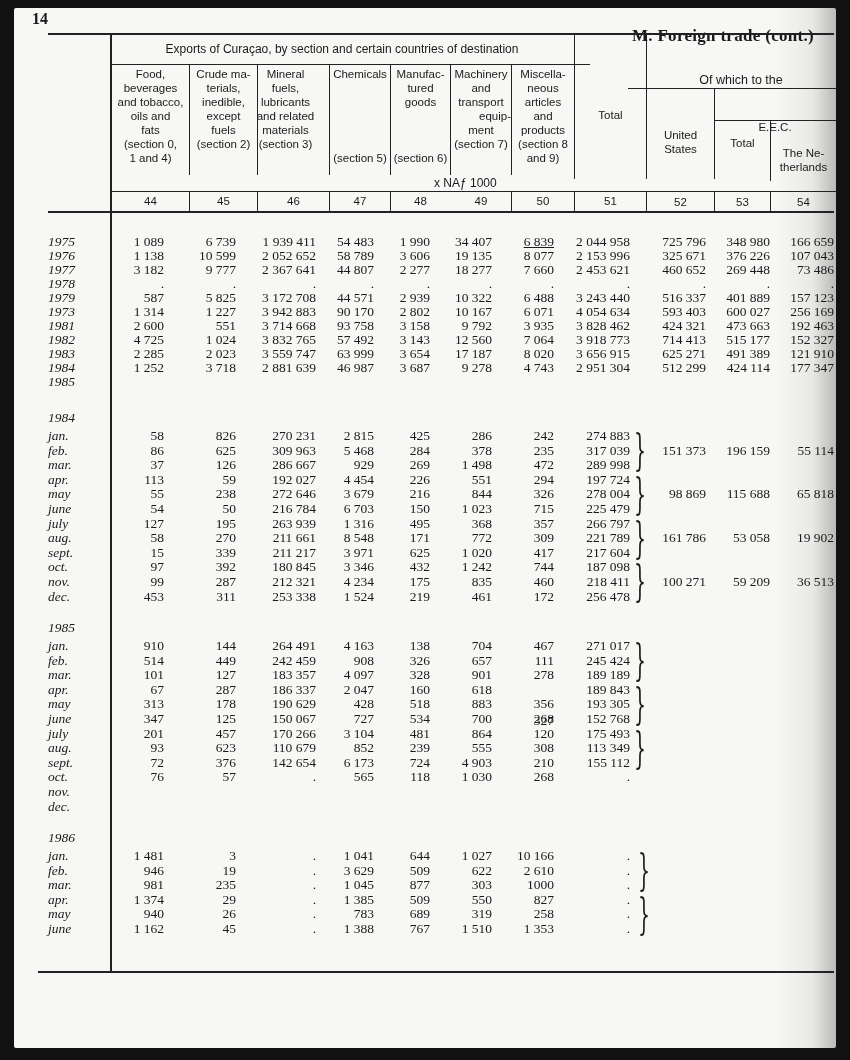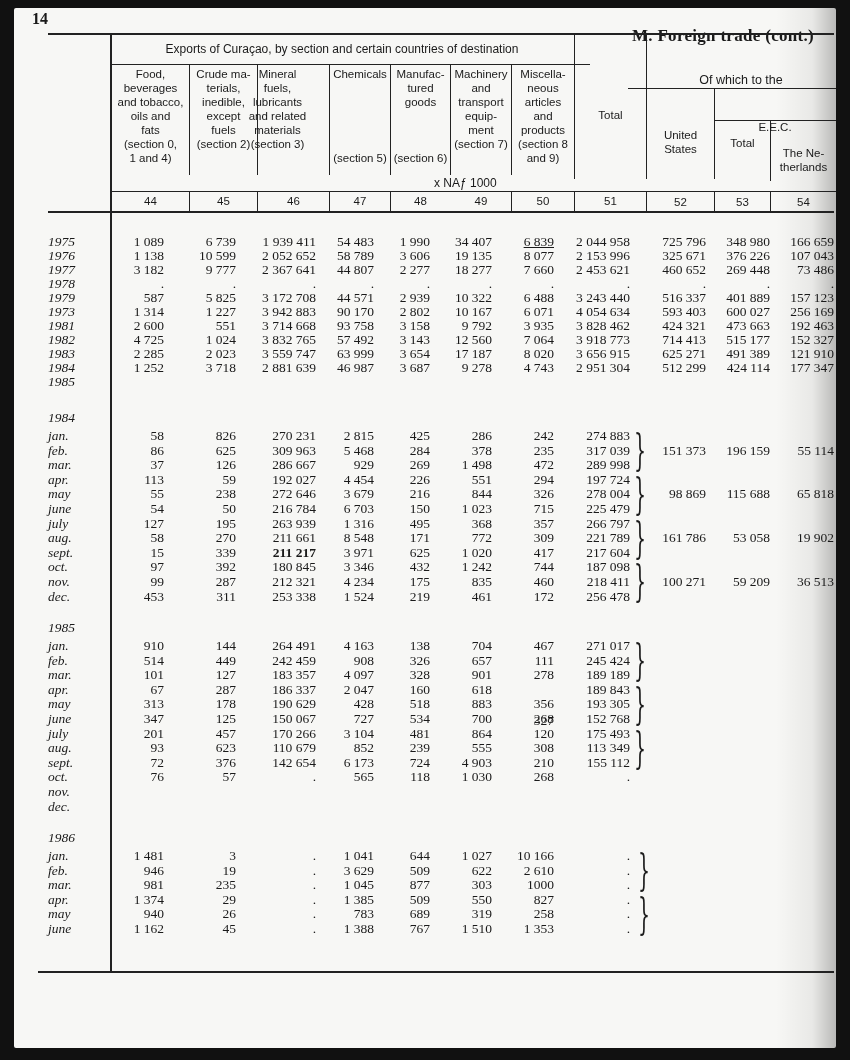--- a/index.html
+++ b/index.html
@@ -71,21 +71,21 @@
         <div style="height: 14px;">1 and 4)</div>
       </div>
       <div class="hdr" style="left: 176px; top: 59px; width: 67px;">
         <div style="height: 14px;">Crude ma-</div>
         <div style="height: 14px;">terials,</div>
         <div style="height: 14px;">inedible,</div>
         <div style="height: 14px;">except</div>
         <div style="height: 14px;">fuels</div>
         <div style="height: 14px;">(section 2)</div>
       </div>
-      <div class="hdr" style="left: 228px; top: 59px; width: 71px;">
+      <div class="hdr" style="left: 236px; top: 59px; width: 71px;">
         <div style="height: 14px;">Mineral</div>
         <div style="height: 14px;">fuels,</div>
         <div style="height: 14px;">lubricants</div>
         <div style="height: 14px;">and related</div>
         <div style="height: 14px;">materials</div>
         <div style="height: 14px;">(section 3)</div>
       </div>
       <div class="hdr" style="left: 316px; top: 59px; width: 60px;">
         <div style="height: 14px;">Chemicals</div>
         <div style="height: 14px;"></div>
@@ -101,21 +101,21 @@
         <div style="height: 14px;">goods</div>
         <div style="height: 14px;"></div>
         <div style="height: 14px;"></div>
         <div style="height: 14px;"></div>
         <div style="height: 14px;">(section 6)</div>
       </div>
       <div class="hdr" style="left: 437px; top: 59px; width: 60px;">
         <div style="height: 14px;">Machinery</div>
         <div style="height: 14px;">and</div>
         <div style="height: 14px;">transport</div>
-        <div style="height: 14px;">equip-</div>
+        <div style="height: 14px; text-align: right;">equip-</div>
         <div style="height: 14px;">ment</div>
         <div style="height: 14px;">(section 7)</div>
       </div>
       <div class="hdr" style="left: 498px; top: 59px; width: 62px;">
         <div style="height: 14px;">Miscella-</div>
         <div style="height: 14px;">neous</div>
         <div style="height: 14px;">articles</div>
         <div style="height: 14px;">and</div>
         <div style="height: 14px;">products</div>
         <div style="height: 14px;">(section 8</div>
@@ -395,21 +395,21 @@
         <span class="c" style="right: 462px;">8 548</span>
         <span class="c" style="right: 406px;">171</span>
         <span class="c" style="right: 344px;">772</span>
         <span class="c" style="right: 282px;">309</span>
         <span class="c" style="right: 206px;">221 789</span>
       </div>
       <div class="row" style="top: 537.8px;">
         <span class="lbl">sept.</span>
         <span class="c" style="right: 672px;">15</span>
         <span class="c" style="right: 600px;">339</span>
-        <span class="c" style="right: 520px; font-weight: bold;">211 217</span>
+        <span class="c" style="right: 520px;">211 217</span>
         <span class="c" style="right: 462px;">3 971</span>
         <span class="c" style="right: 406px;">625</span>
         <span class="c" style="right: 344px;">1 020</span>
         <span class="c" style="right: 282px;">417</span>
         <span class="c" style="right: 206px;">217 604</span>
       </div>
       <div class="row" style="top: 552.4px;">
         <span class="lbl">oct.</span>
         <span class="c" style="right: 672px;">97</span>
         <span class="c" style="right: 600px;">392</span>

